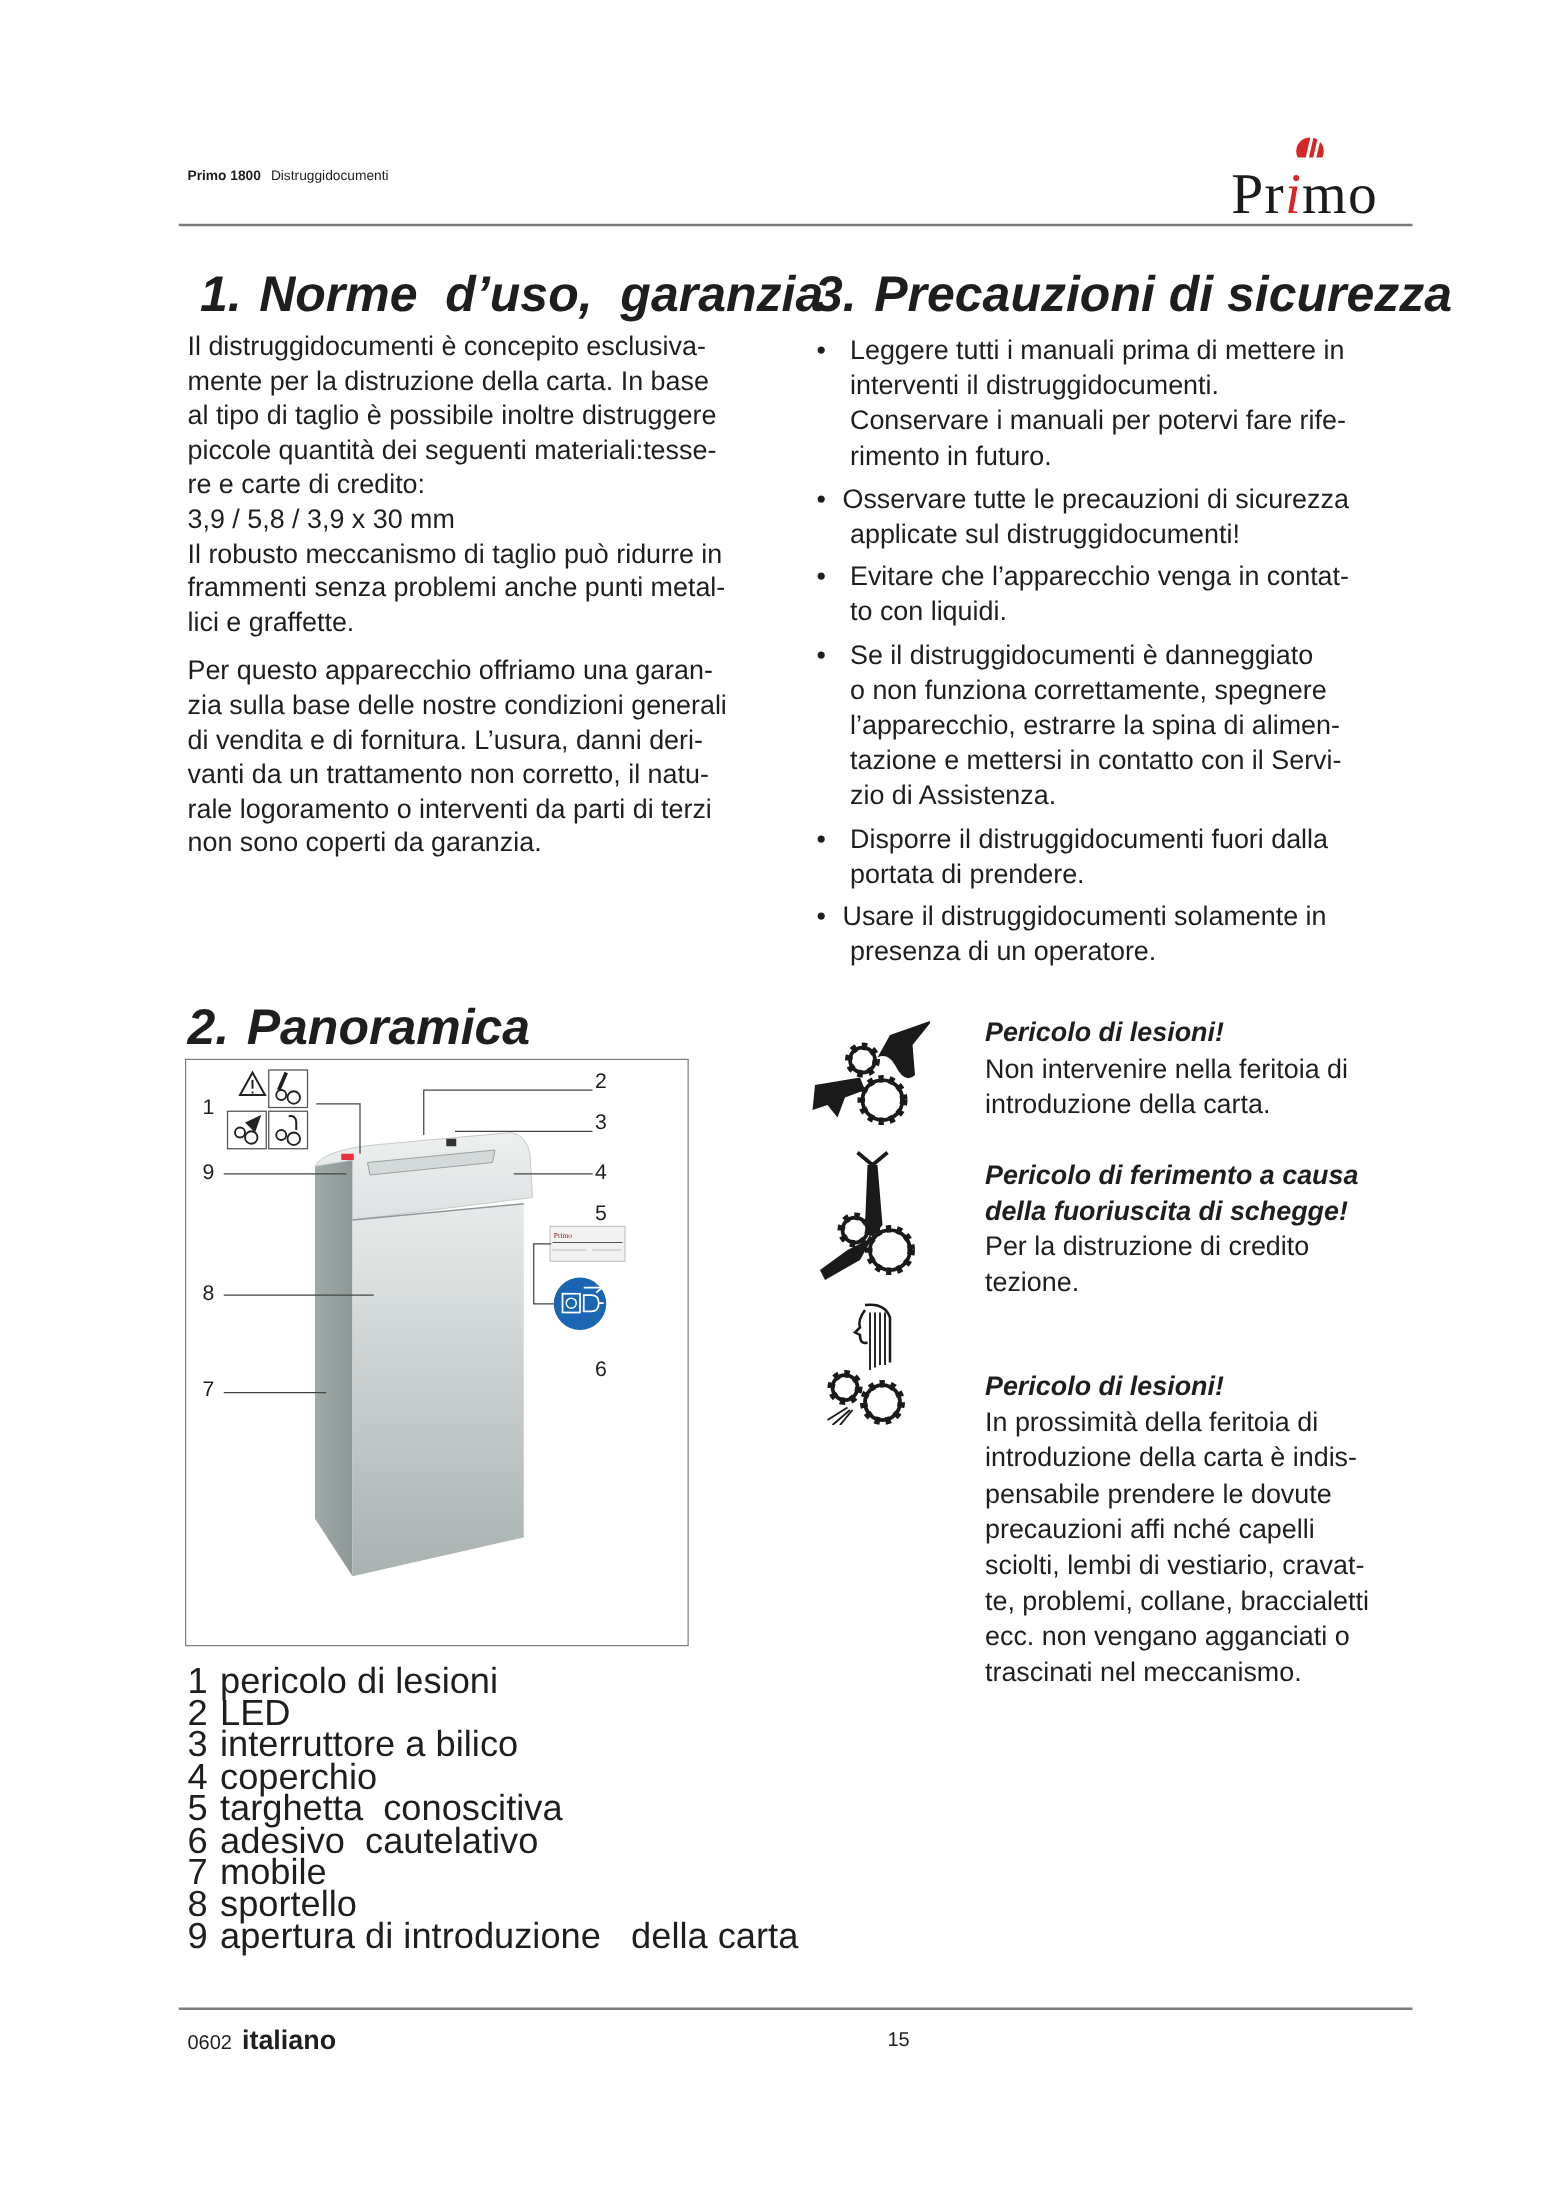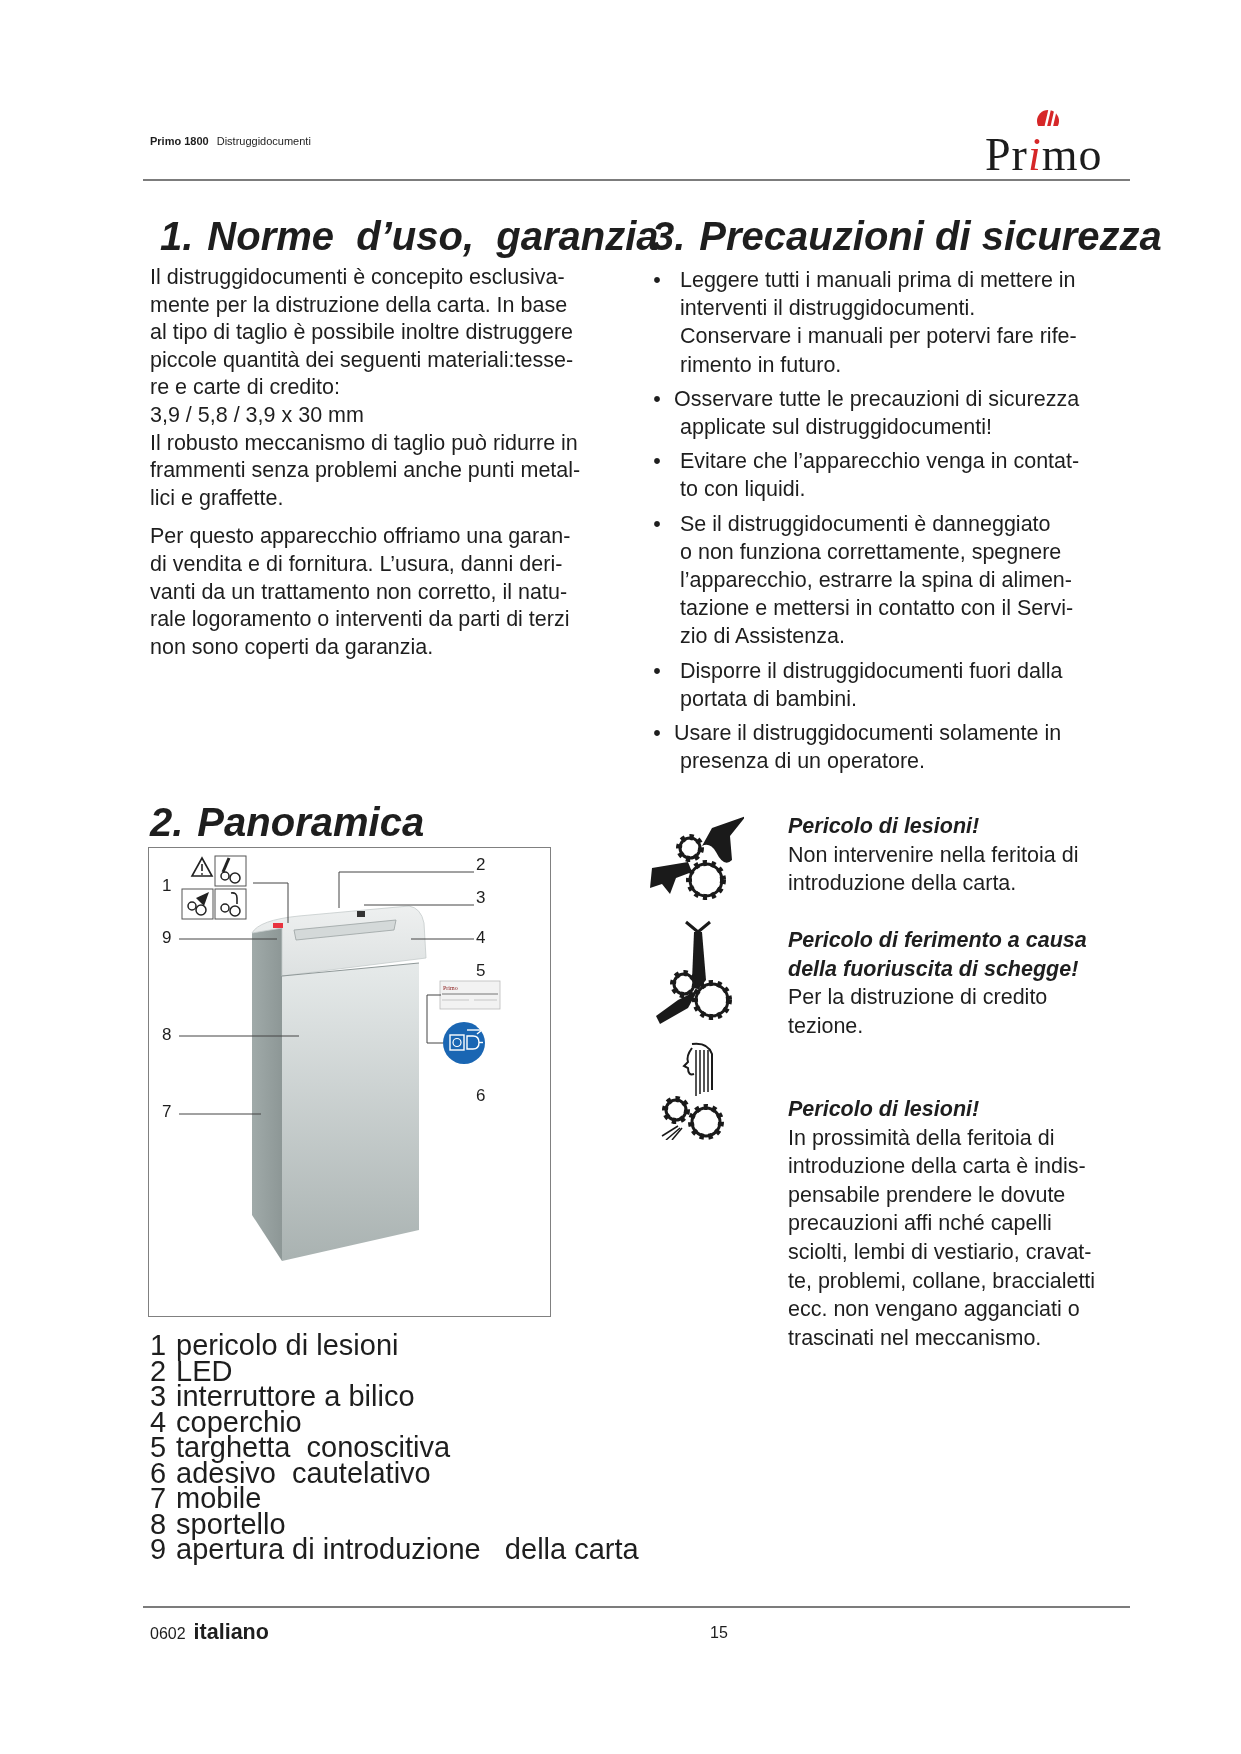--- a/index.html
+++ b/index.html
@@ -60,20 +60,21 @@
       <div>piccole quantità dei seguenti materiali:tesse-</div>
       <div>re e carte di credito:</div>
       <div>3,9 / 5,8 / 3,9 x 30 mm</div>
       <div>Il robusto meccanismo di taglio può ridurre in</div>
       <div>frammenti senza problemi anche punti metal-</div>
       <div>lici e graffette.</div>
     </div>
   <div class="par-gap"></div>
   <div id="s1p2">
       <div>Per questo apparecchio offriamo una garan-</div>
+      <div>zia sulla base delle nostre condizioni generali</div>
       <div>di vendita e di fornitura. L’usura, danni deri-</div>
       <div>vanti da un trattamento non corretto, il natu-</div>
       <div>rale logoramento o interventi da parti di terzi</div>
       <div>non sono coperti da garanzia.</div>
     </div>
 </div>
 
 <div class="abs h1" style="left:652px;top:214px;">
   <span class="num">3.</span><span>Precauzioni di sicurezza</span>
 </div>
@@ -99,21 +100,21 @@
       <span class="dot">•</span>
       <div>Se il distruggidocumenti è danneggiato</div>
       <div>o non funziona correttamente, spegnere</div>
       <div>l’apparecchio, estrarre la spina di alimen-</div>
       <div>tazione e mettersi in contatto con il Servi-</div>
       <div>zio di Assistenza.</div>
     </li>
     <li>
       <span class="dot">•</span>
       <div>Disporre il distruggidocumenti fuori dalla</div>
-      <div>portata di bambini.</div>
+      <div>portata di prendere.</div>
     </li>
     <li>
       <span class="dot">•</span>
       <div style="margin-left: -6px;">Usare il distruggidocumenti solamente in</div>
       <div>presenza di un operatore.</div>
     </li>
   </ul>
 
 <div class="abs h1" style="left:150px;top:800px;">
   <span class="num">2.</span><span>Panoramica</span>

